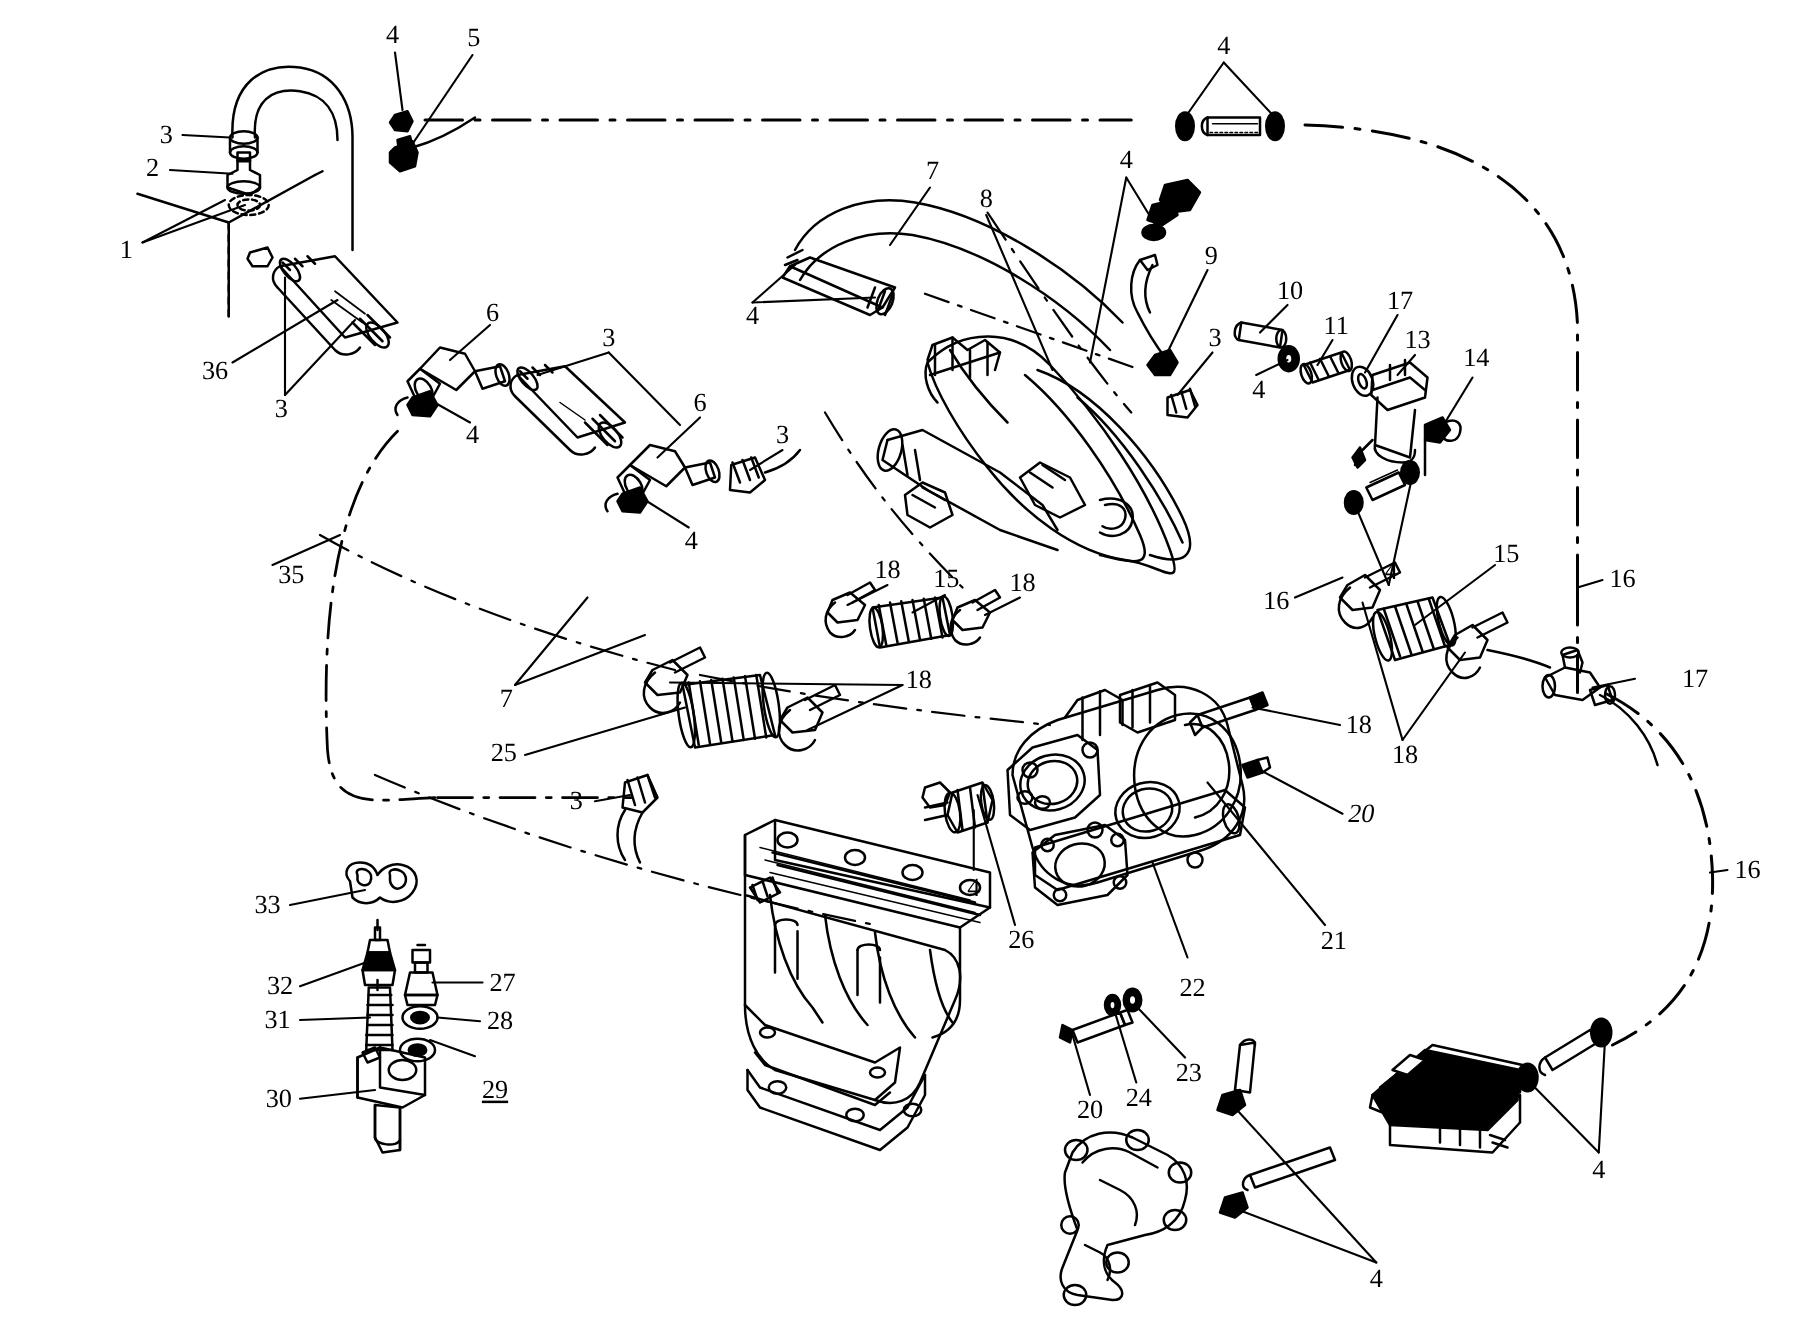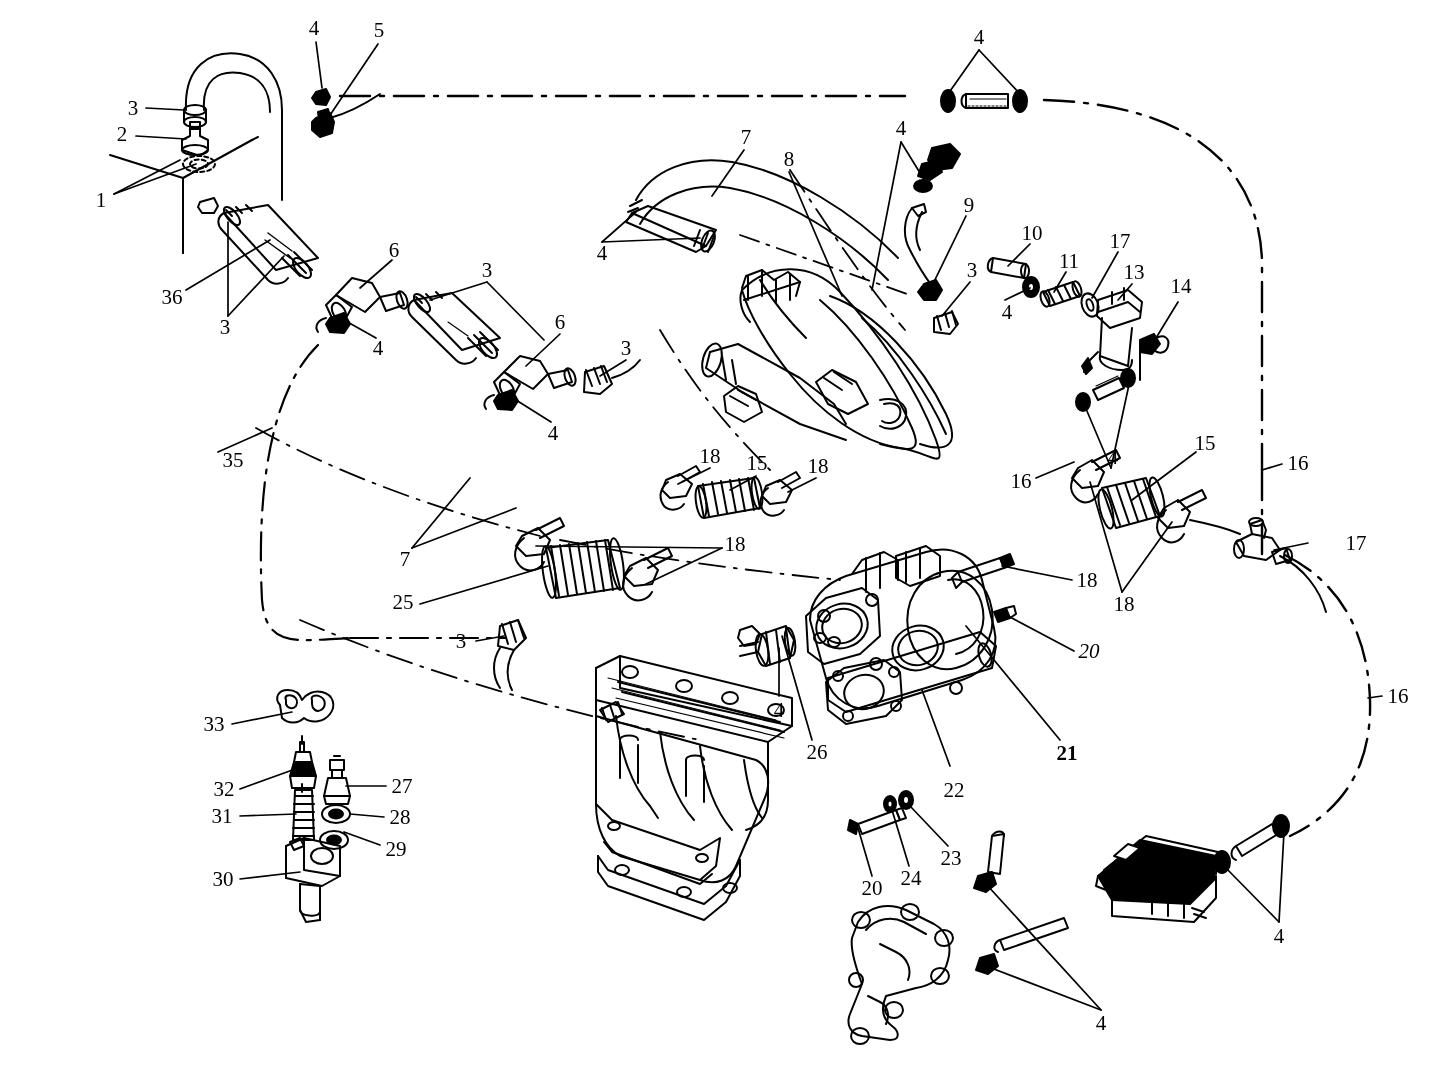--- a/index.html
+++ b/index.html
@@ -659,27 +659,27 @@
 <div class="callout" style="left:405px;top:559px;">7</div>
 <div class="callout" style="left:1087px;top:580px;">18</div>
 <div class="callout" style="left:403px;top:602px;">25</div>
 <div class="callout" style="left:1124px;top:604px;">18</div>
 <div class="callout" style="left:1089px;top:651px;font-style:italic;">20</div>
 <div class="callout" style="left:461px;top:641px;">3</div>
 <div class="callout" style="left:1398px;top:696px;">16</div>
 <div class="callout" style="left:779px;top:710px;">4</div>
 <div class="callout" style="left:214px;top:724px;">33</div>
 <div class="callout" style="left:817px;top:752px;">26</div>
-<div class="callout" style="left:1067px;top:753px;font-weight:bold;">21</div>
+<div class="callout" style="left:1067px;top:753px;">21</div>
 <div class="callout" style="left:954px;top:778px;margin-top:12px;">22</div>
 <div class="callout" style="left:224px;top:789px;">32</div>
 <div class="callout" style="left:402px;top:786px;">27</div>
 <div class="callout" style="left:400px;top:817px;">28</div>
 <div class="callout" style="left:222px;top:816px;">31</div>
-<div class="callout" style="left:396px;top:849px;">29</div>
+<div class="callout" style="left:396px;top:872px;text-decoration:underline;">29</div>
 <div class="callout" style="left:951px;top:858px;">23</div>
 <div class="callout" style="left:223px;top:879px;">30</div>
 <div class="callout" style="left:872px;top:888px;">20</div>
 <div class="callout" style="left:911px;top:878px;">24</div>
 <div class="callout" style="left:1279px;top:936px;">4</div>
 <div class="callout" style="left:1101px;top:1023px;">4</div>
 
 </div>
 
 </body></html>

